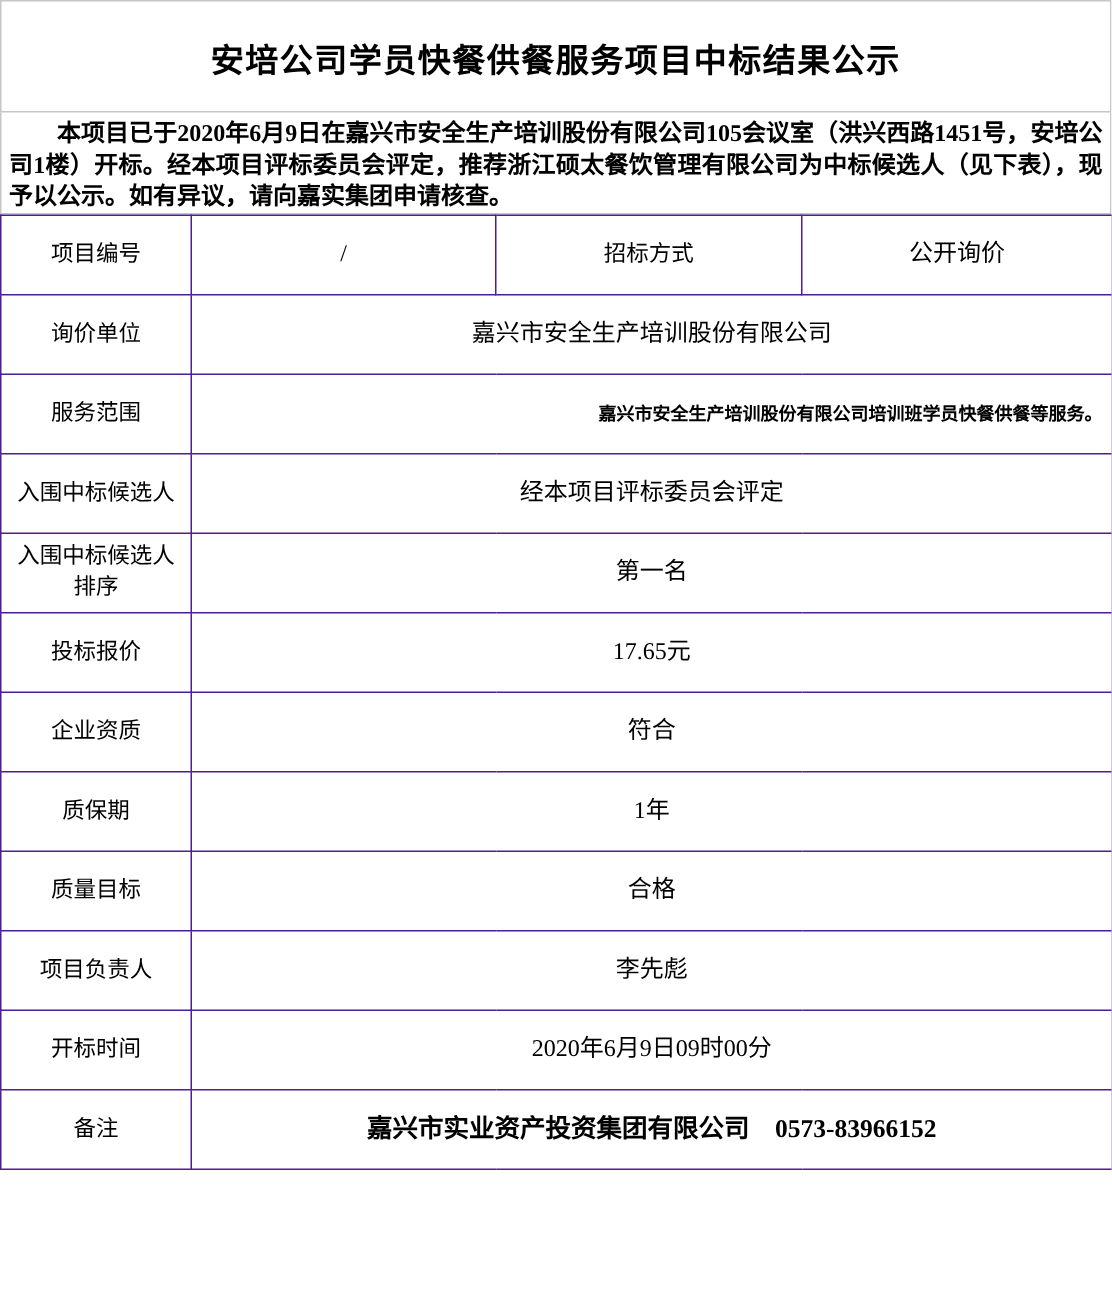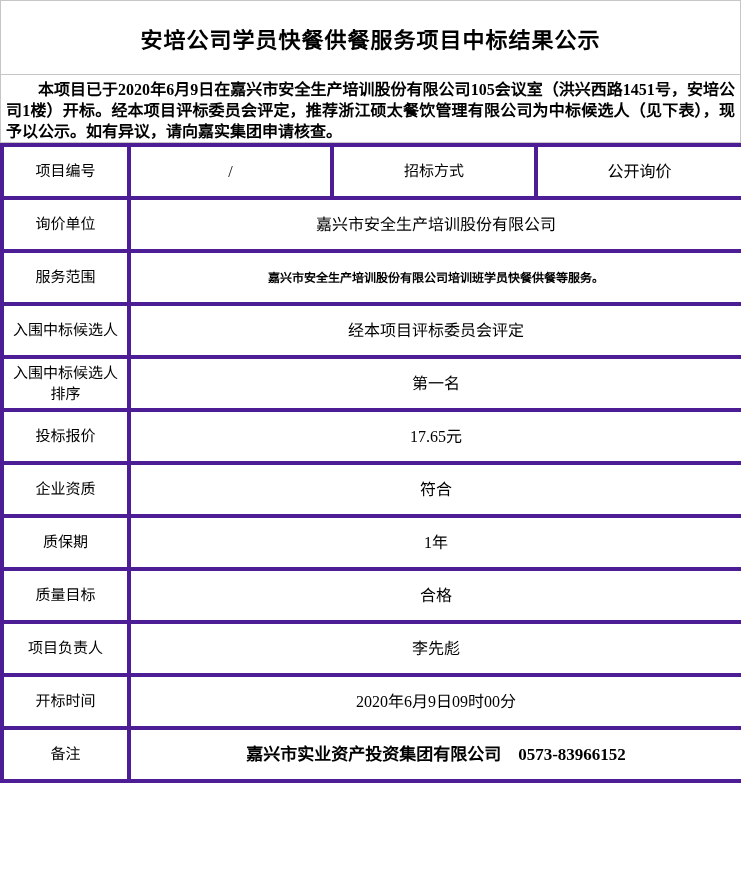--- a/index.html
+++ b/index.html
@@ -38,38 +38,39 @@
     text-align: justify;
     text-indent: 2em;
   }
   table.result-table {
     width: 741px;
     border-collapse: collapse;
     table-layout: fixed;
   }
   .result-table tr { height: 53px; }
   .result-table td {
-    border: 4px solid #4c1d95;
+    border: 1px solid #4c1d95;
     text-align: center;
     vertical-align: middle;
     overflow: hidden;
   }
   td.cell-label {
     font-size: 15px;
     line-height: 21px;
     padding: 0 8px;
   }
   td.cell-value {
     font-size: 16px;
     line-height: 20px;
     padding: 0 6px;
   }
   td.cell-value.small-bold {
     font-size: 12px;
     font-weight: bold;
+    text-align: right;
   }
   td.cell-value.bold {
     font-size: 17px;
     font-weight: bold;
   }
 </style>
 </head>
 <body>
 
 <div class="title-section">

